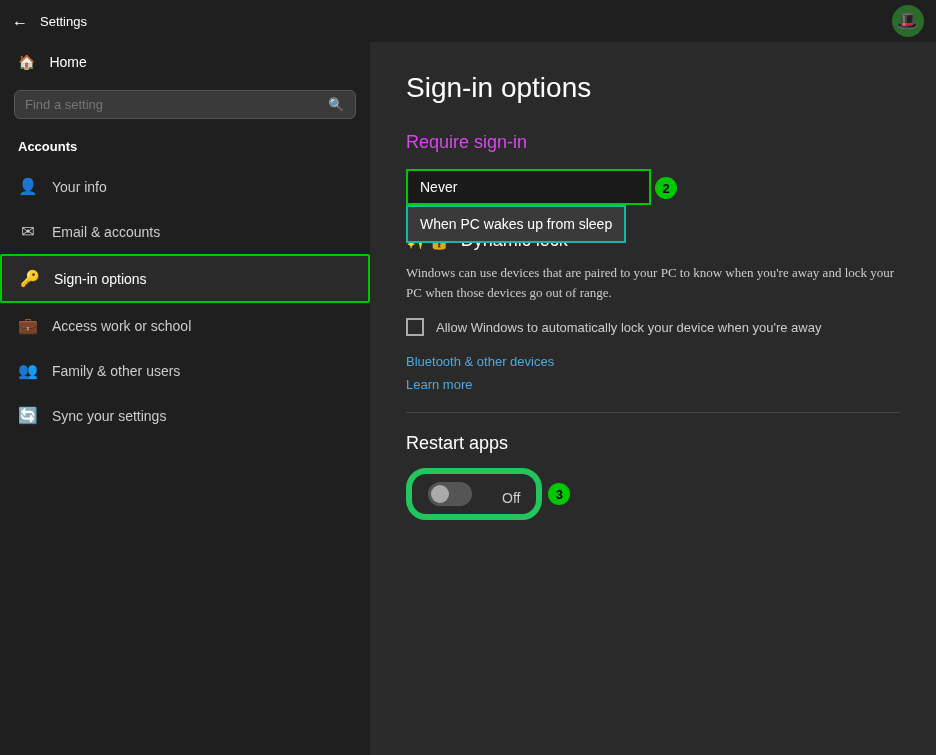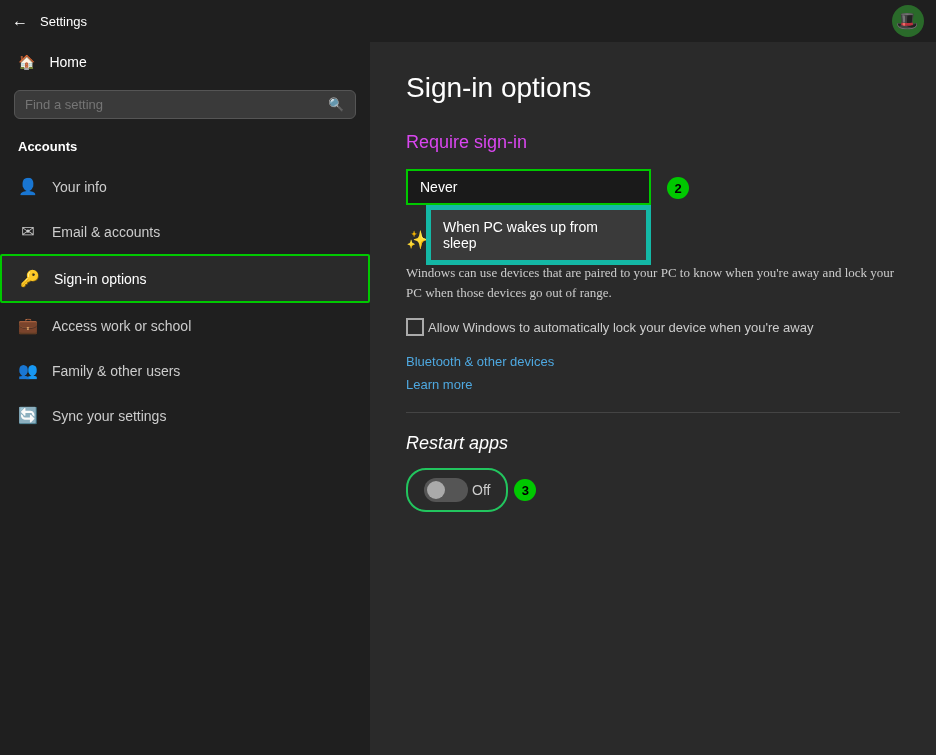--- a/index.html
+++ b/index.html
@@ -144,21 +144,21 @@
       font-size: 18px;
       font-weight: 400;
       color: #d946ef;
       margin-bottom: 16px;
     }
 
     
     .dropdown-container {
       display: flex;
       align-items: flex-start;
-      gap: 16px;
+      gap: 4px;
       margin-bottom: 24px;
       position: relative;
     }
 
     .dropdown-wrapper {
       position: relative;
     }
 
     .dropdown-select {
       background: #1a1a1a;
@@ -170,24 +170,23 @@
       cursor: pointer;
       appearance: none;
       outline: none;
     }
 
     .dropdown-open-list {
       position: absolute;
       top: 100%;
       left: 0;
       background: #0c4a6e;
-      border: 5px solid #14b8a6;
+      border: 2px solid #14b8a6;
       min-width: 200px;
       z-index: 10;
-      margin-left: 20px;
     }
     .dropdown-open-list .dropdown-option {
       padding: 9px 12px;
       font-size: 14px;
       color: #ffffff;
       cursor: pointer;
       background: #3a3a3a;
     }
 
     .badge-2 {
@@ -227,21 +226,21 @@
       color: #cccccc;
       line-height: 1.5;
       margin-bottom: 16px;
       max-width: 490px;
       font-family: Liberation Serif, serif;
     }
 
     .checkbox-row {
       display: flex;
       align-items: center;
-      gap: 4px;
+      gap: 12px;
       margin-bottom: 18px;
     }
     .checkbox-box {
       width: 18px;
       height: 18px;
       border: 2px solid #aaa;
       background: transparent;
       flex-shrink: 0;
     }
     .checkbox-label {
@@ -263,37 +262,36 @@
       background: #444;
       margin: 20px 0;
     }
 
     
     .restart-title {
       font-size: 18px;
       font-weight: 400;
       color: #ffffff;
       margin-bottom: 14px;
-      font-style: italic;
     }
 
     .restart-desc {
       font-size: 13px;
       color: #cccccc;
       line-height: 1.5;
       margin-bottom: 16px;
       max-width: 490px;
     }
 
     
     .toggle-row {
       display: flex;
-      align-items: center;
-      gap: 4px;
-      border: 2px solid #22c55e;
+      align-items: flex-end;
+      gap: 30px;
+      border: 6px solid #22c55e;
       border-radius: 20px;
       padding: 8px 16px;
       display: inline-flex;
     }
     .toggle-switch {
       width: 44px;
       height: 24px;
       background: #555;
       border-radius: 12px;
       position: relative;

